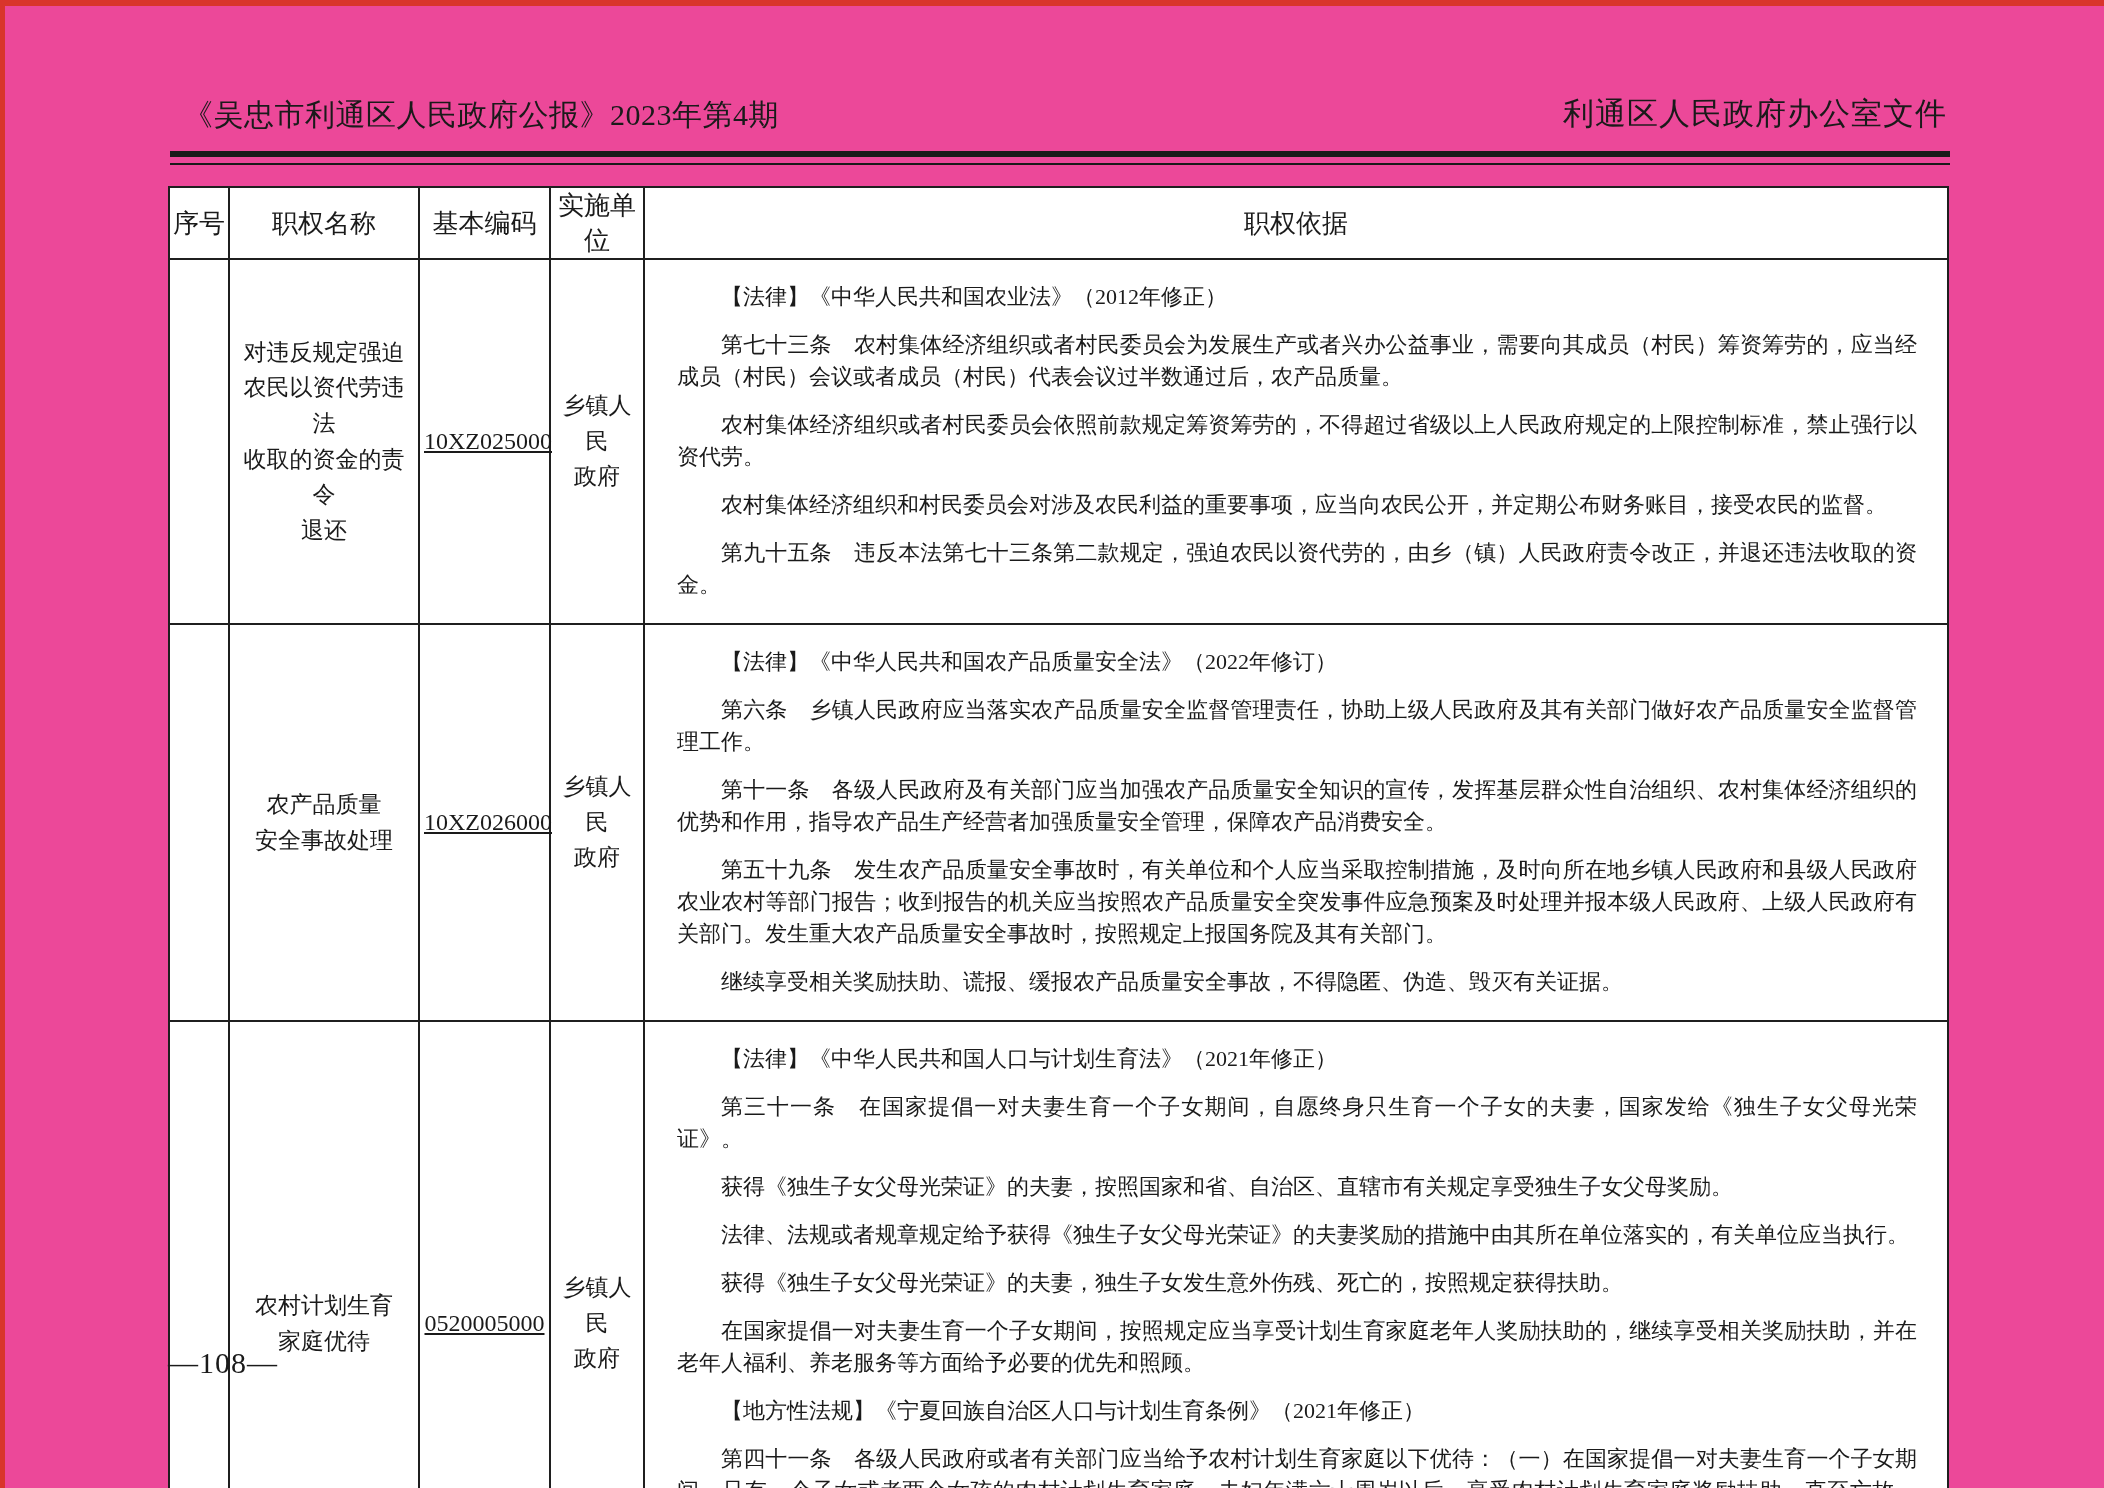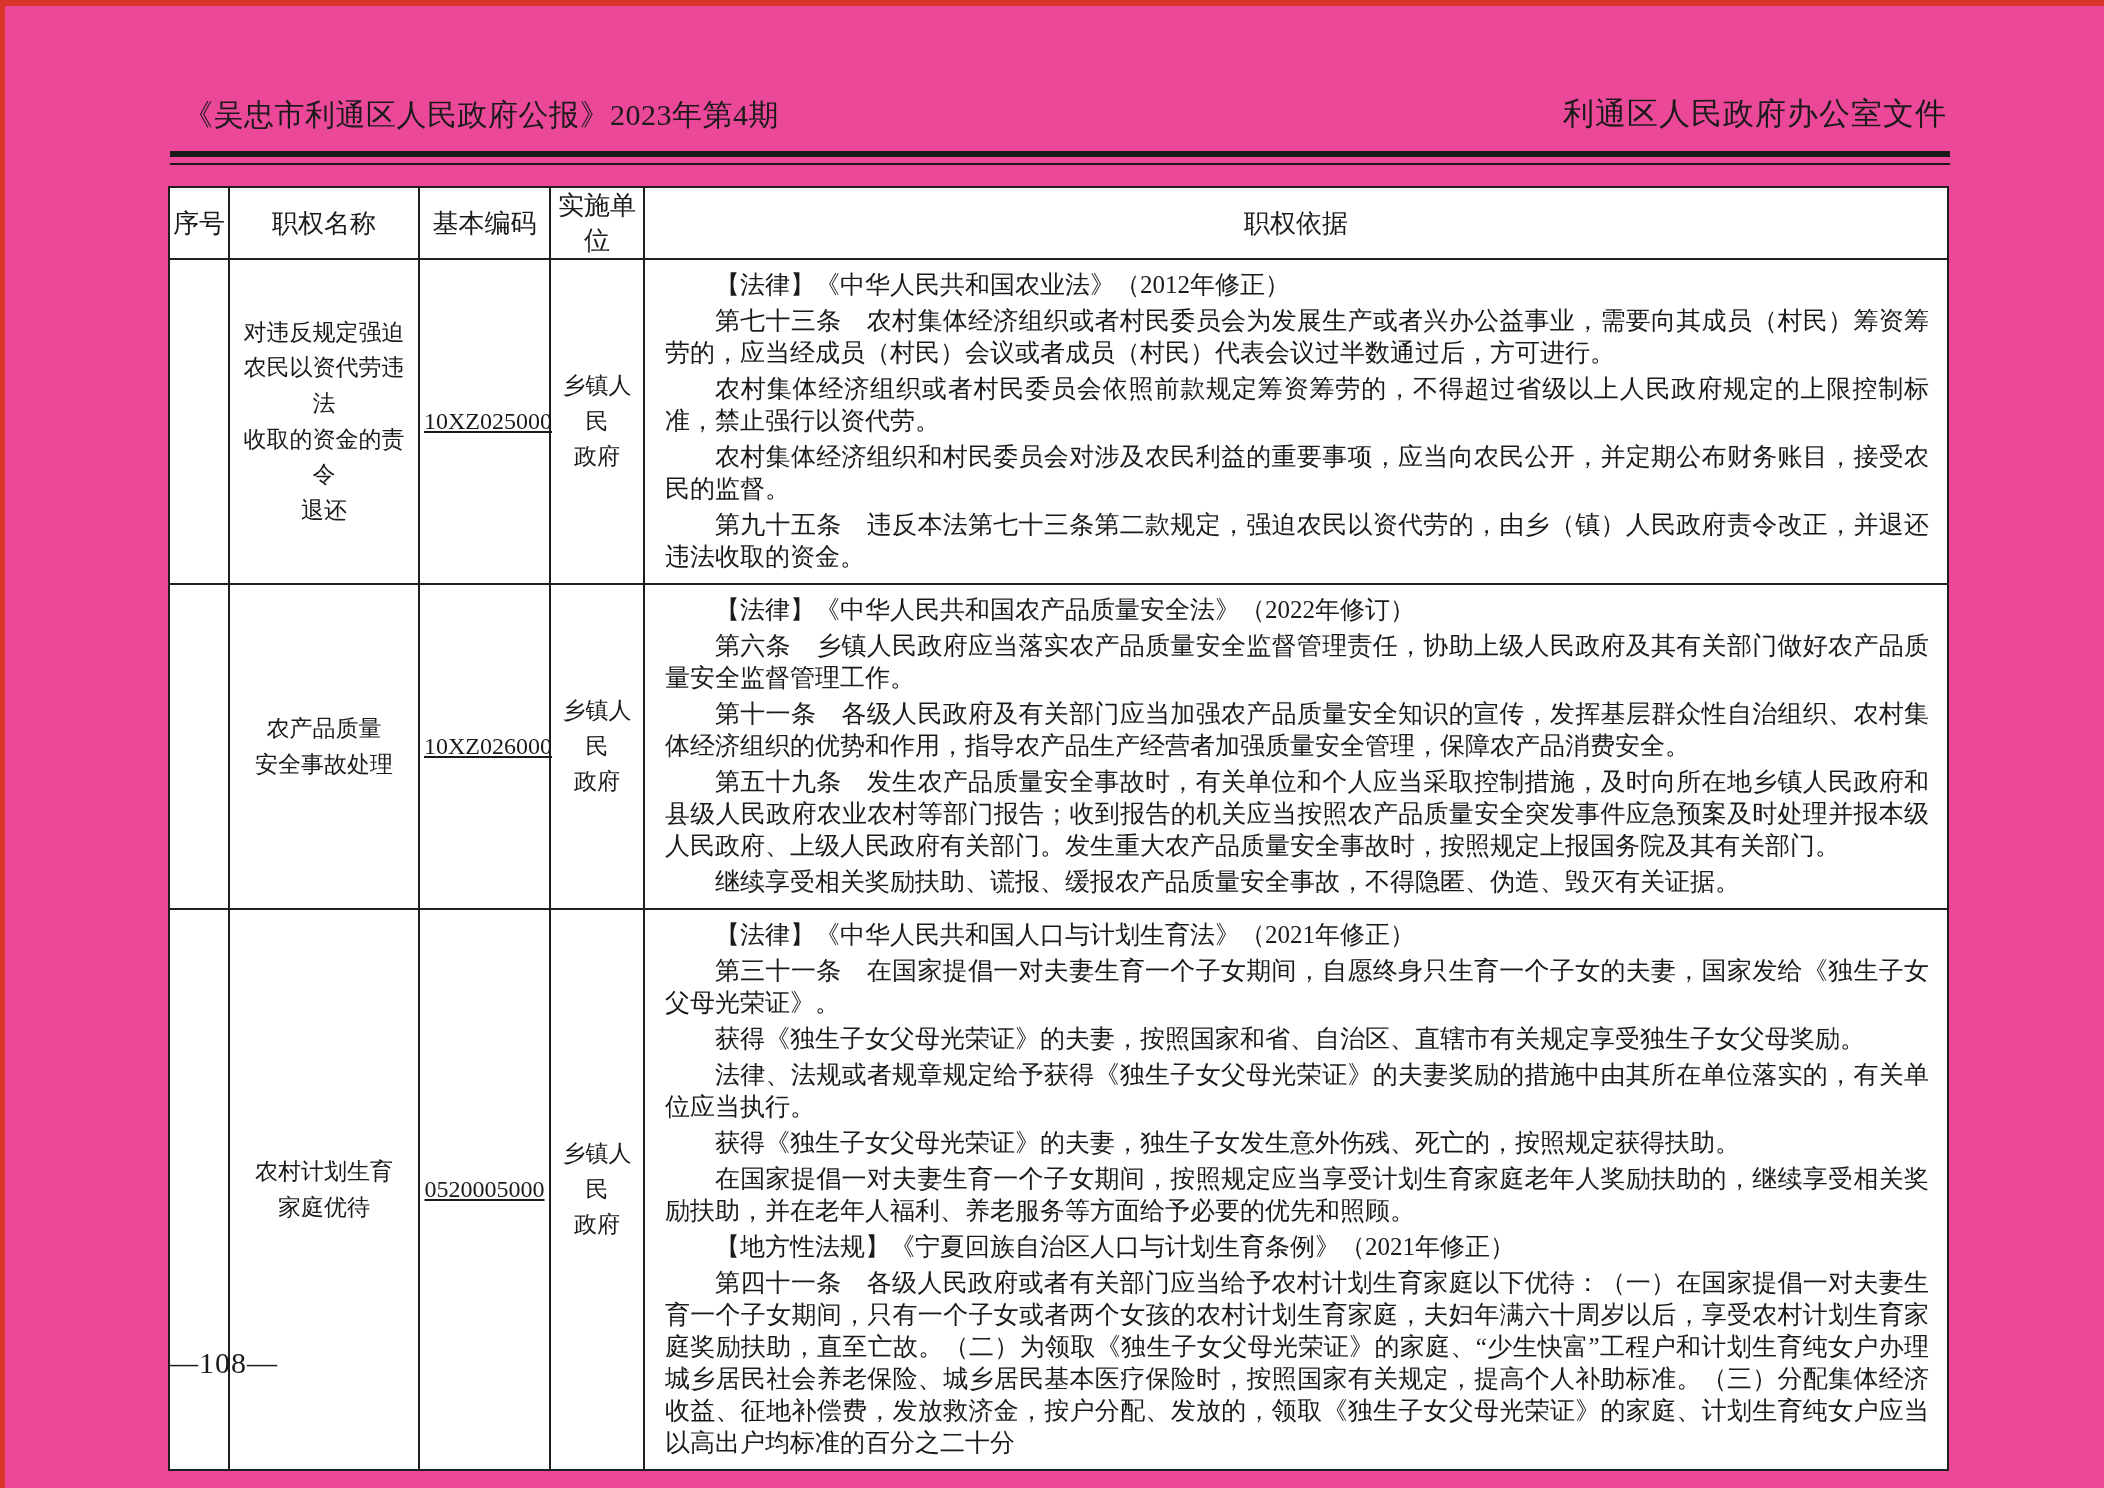--- a/index.html
+++ b/index.html
@@ -26,21 +26,21 @@
     font-weight:normal; font-size:26px; height:42px; text-align:center;
     vertical-align:middle; padding:0;
   }
   td.cell-center {
     text-align:center; vertical-align:middle; font-size:23px; line-height:1.55;
     white-space:pre-line; padding:8px 4px;
   }
   td.cell-code { font-size:24px; letter-spacing:0;text-decoration:underline; }
   td.cell-basis { vertical-align:top; padding:5px 14px 6px 16px; }
   td.cell-basis p {
-    margin:4px; font-size:25px; line-height:32px; text-align:justify;
+    margin:16px; font-size:22px; line-height:32px; text-align:justify;
     text-indent:2em; word-break:break-all;
   }
   tr.row-a { height:288px; }
   tr.row-b { height:288px; }
   tr.row-c { height:494px; }
 
   .footer {
     position:absolute; left:168px; top:1346px; width:1781px;
     text-align:left; font-size:30px; letter-spacing:1px;
   }
@@ -80,21 +80,21 @@
         <td class="cell-center"></td>
         <td class="cell-center">对违反规定强迫
 农民以资代劳违法
 收取的资金的责令
 退还</td>
         <td class="cell-center cell-code">10XZ025000</td>
         <td class="cell-center">乡镇人民
 政府</td>
         <td class="cell-basis">
             <p>【法律】《中华人民共和国农业法》（2012年修正）</p>
-            <p>第七十三条　农村集体经济组织或者村民委员会为发展生产或者兴办公益事业，需要向其成员（村民）筹资筹劳的，应当经成员（村民）会议或者成员（村民）代表会议过半数通过后，方可进行。</p>
+            <p>第七十三条　农村集体经济组织或者村民委员会为发展生产或者兴办公益事业，需要向其成员（村民）筹资筹劳的，应当经成员（村民）会议或者成员（村民）代表会议过半数通过后，农产品质量。</p>
             <p>农村集体经济组织或者村民委员会依照前款规定筹资筹劳的，不得超过省级以上人民政府规定的上限控制标准，禁止强行以资代劳。</p>
             <p>农村集体经济组织和村民委员会对涉及农民利益的重要事项，应当向农民公开，并定期公布财务账目，接受农民的监督。</p>
             <p>第九十五条　违反本法第七十三条第二款规定，强迫农民以资代劳的，由乡（镇）人民政府责令改正，并退还违法收取的资金。</p>
           </td>
       </tr>
       <tr class="row-b">
         <td class="cell-center"></td>
         <td class="cell-center">农产品质量
 安全事故处理</td>
         <td class="cell-center cell-code">10XZ026000</td>

